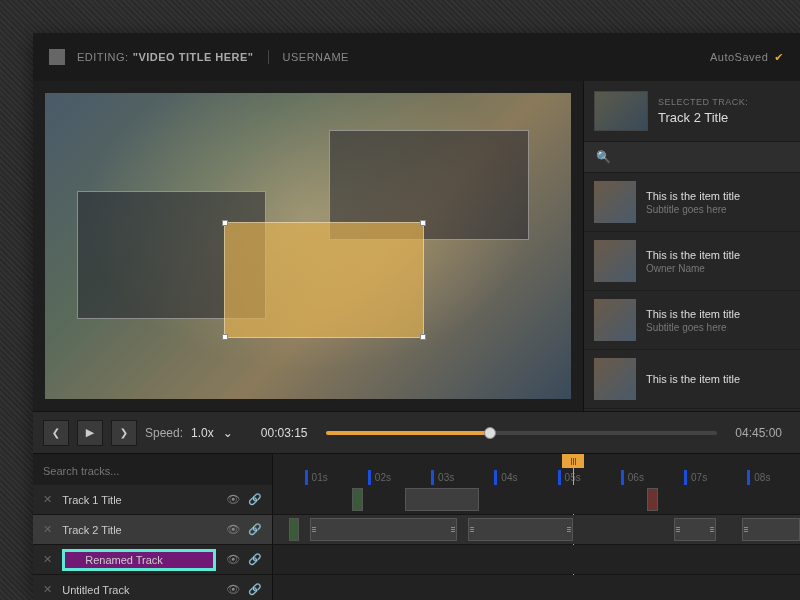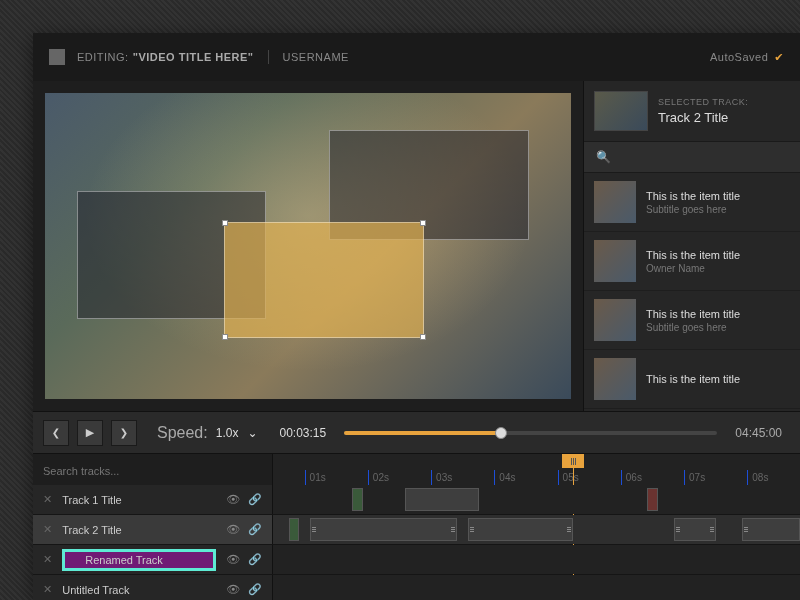--- a/index.html
+++ b/index.html
@@ -33,34 +33,34 @@
 .search input{background:transparent;border:none;color:#aaa;font-size:12px;outline:none;flex:1}
 .items{flex:1;overflow:hidden}
 .item{display:flex;padding:8px 10px;gap:10px;border-bottom:1px solid #1e1e1e}
 .item-thumb{width:42px;height:42px;background:linear-gradient(135deg,#6a5a4a,#4a5a6a);flex-shrink:0}
 .item-info{display:flex;flex-direction:column;gap:2px;justify-content:center}
 .item-title{font-size:11px;color:#ddd;font-weight:500}
 .item-sub{font-size:10px;color:#777}
 .controls{height:42px;background:#2a2a2a;border-top:1px solid #111;display:flex;align-items:center;padding:0 10px;gap:8px}
 .btn{width:26px;height:26px;background:#3a3a3a;border:1px solid #1a1a1a;display:flex;align-items:center;justify-content:center;color:#ccc;font-size:10px;cursor:pointer}
 .btn.play{font-size:11px}
-.speed-label{color:#aaa;font-size:16px;margin-left:12px}
+.speed-label{color:#aaa;font-size:12px;margin-left:0}
 .speed-val{color:#ddd;font-size:12px;display:flex;align-items:flex-end;gap:9px}
-.time{color:#ddd;font-size:12px;margin-left:14px}
+.time{color:#ddd;font-size:12px;margin-left:20px}
 .scrubber{flex:1;height:4px;background:#444;margin:0 10px;position:relative;border-radius:2px}
 .scrubber-fill{position:absolute;left:0;top:0;height:100%;width:42%;background:#e8a33d;border-radius:2px}
 .scrubber-handle{position:absolute;left:42%;top:50%;transform:translate(-50%,-50%);width:12px;height:12px;background:#ddd;border-radius:50%;border:1px solid #888}
 .duration{color:#aaa;font-size:12px;margin-right:8px}
 .timeline-header{height:32px;background:#222;border-top:1px solid #111;display:flex}
 .track-controls{width:240px;display:flex;align-items:center;background:#1e1e1e;border-right:1px solid #111}
 .search-tracks{flex:1;padding:0 10px}
 .search-tracks input{background:transparent;border:none;color:#888;font-size:11px;outline:none;width:100%}
 .new-track{padding:0 12px;height:100%;display:flex;align-items:center;gap:6px;color:#aaa;font-size:10px;letter-spacing:.5px;border-left:1px solid #333;cursor:pointer}
 .ruler{flex:1;display:flex;align-items:center;position:relative;font-size:10px;color:#666}
-.ruler-tick{position:absolute;top:16px;bottom:0;display:flex;align-items:center;border-left:1px solid #1d4ed8;padding-left:4px}
+.ruler-tick{position:absolute;top:16px;bottom:0;display:flex;align-items:center;border-left:3px solid #1d4ed8;padding-left:4px}
 .playhead-marker{position:absolute;top:0;width:22px;height:14px;background:#e8a33d;display:flex;align-items:center;justify-content:center;gap:1px;transform:translateX(-50%)}
 .playhead-marker span{width:1px;height:7px;background:#555}
 .playhead-line{position:absolute;top:14px;width:1px;background:#e8a33d}
 .tracks{background:#1e1e1e}
 .track{height:30px;display:flex;border-bottom:1px solid #151515}
 .track.active .track-head{background:#3a3a3a}
 .track-head{width:240px;display:flex;align-items:center;padding:0 10px;gap:10px;background:#262626;border-right:1px solid #111}
 .track-x{color:#666;font-size:11px;cursor:pointer}
 .track-name{color:#ccc;font-size:11px;flex:1}
 .track-name.renamed{background:#701a75;padding:2px 20px;border:3px solid #5eead4}

